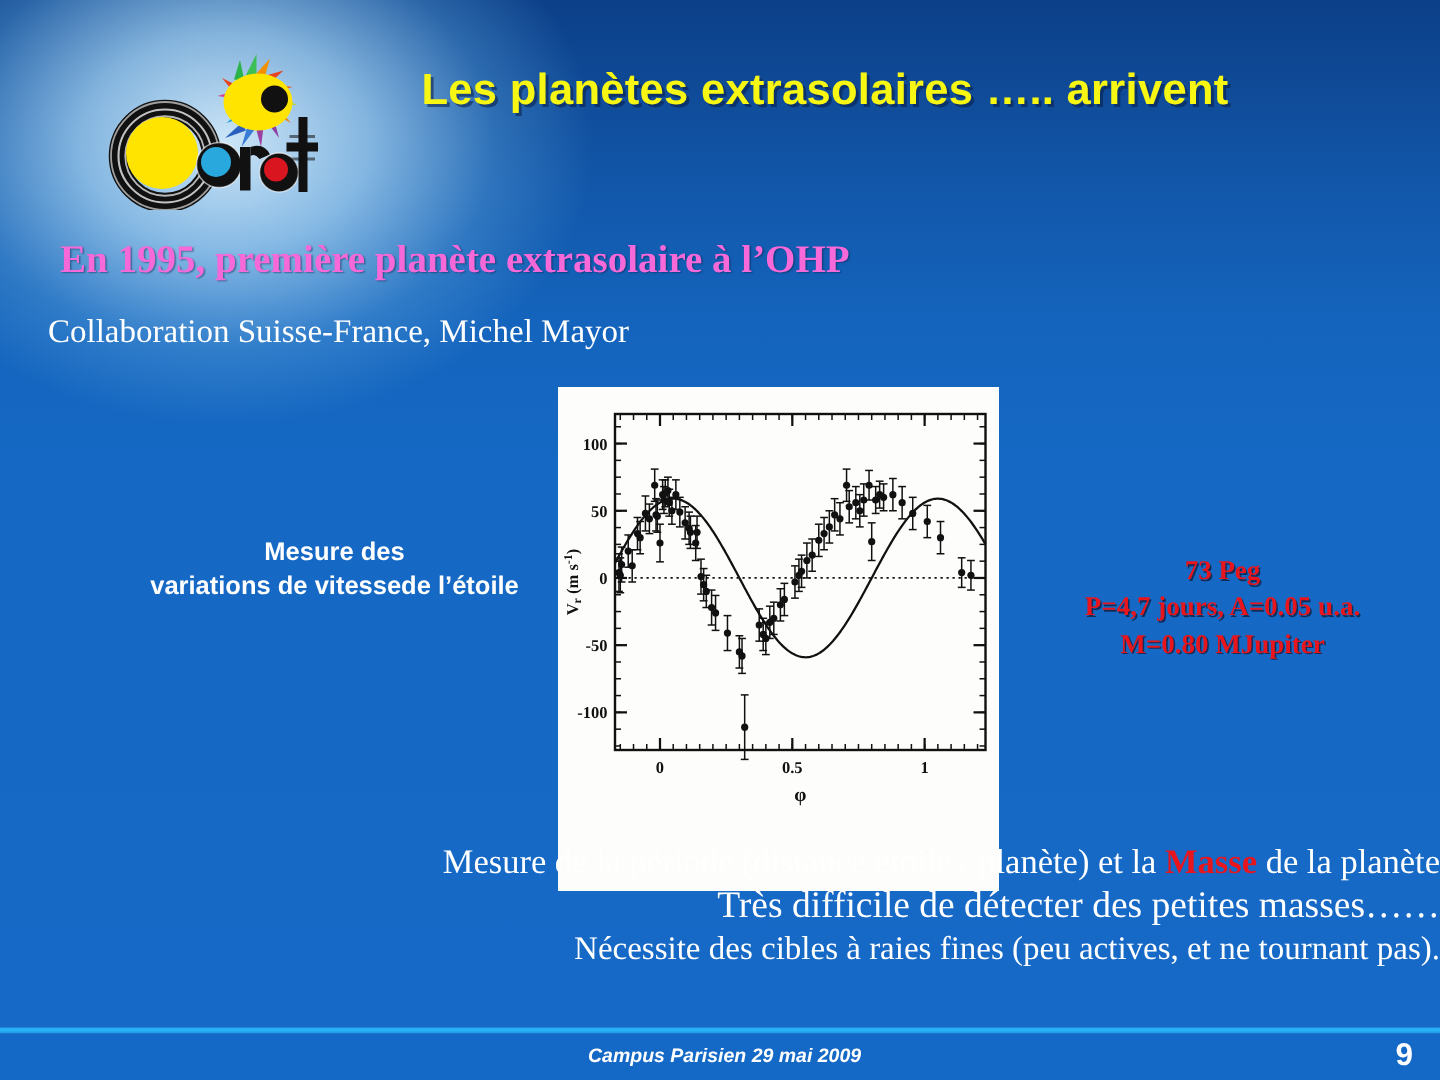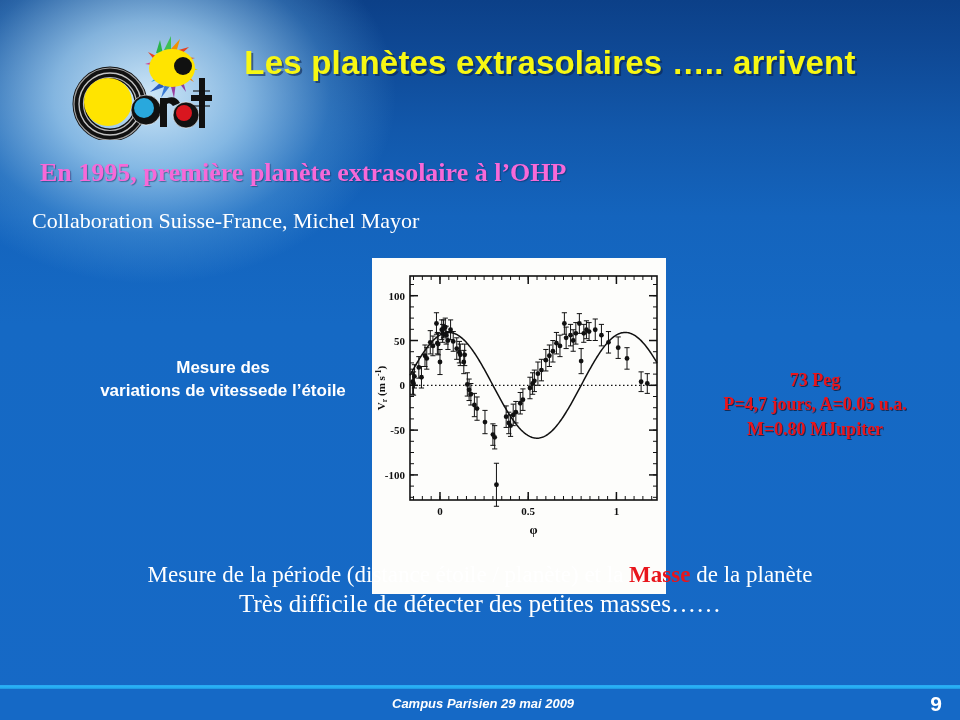--- a/index.html
+++ b/index.html
@@ -25,21 +25,21 @@
     width: 160px;
     height: 124px;
   }
   #title {
     position: absolute;
     left: 200px;
     top: 44px;
     width: 700px;
     text-align: center;
     font-family: "Liberation Sans", sans-serif;
-    font-size: 33px;
+    font-size: 29px;
     font-weight: bold;
     color: #f7f713;
     letter-spacing: 0.2px;
     text-shadow: 2px 2px 0 rgba(10,30,70,0.55);
     white-space: nowrap;
   }
   
   #heading-pink {
     position: absolute;
     left: 40px;
@@ -83,21 +83,21 @@
     font-weight: bold;
     color: #e8151c;
     line-height: 1.35;
     text-shadow: 1px 1px 0 rgba(15,25,55,0.75);
   }
   #bottom-block {
     position: absolute;
     left: 0;
     top: 562px;
     width: 960px;
-    text-align: center;
+    text-align: right;
     color: #ffffff;
     font-family: "Liberation Serif", serif;
   }
   .bl1 { font-size: 23px; line-height: 1.12; white-space: nowrap; }
   .bl2 { font-size: 25px; line-height: 1.25; white-space: nowrap; }
   .bl3 { font-size: 22px; line-height: 1.22; white-space: nowrap; }
   .red-strong { color: #e8151c; font-weight: bold; }
   
   #footer-rule {
     position: absolute;
@@ -631,20 +631,21 @@
         <text x="161.5" y="276" text-anchor="middle" font-family="&quot;Liberation Serif&quot;, serif" font-size="13" font-weight="bold" fill="#111">φ</text>
         <g transform="translate(13,130) rotate(-90)">
           <text x="0" y="0" text-anchor="middle" font-family="&quot;Liberation Serif&quot;, serif" font-size="11" font-weight="bold" fill="#111"><tspan>V</tspan><tspan font-size="8" dy="2">r</tspan><tspan dy="-2"> (m s</tspan><tspan font-size="8" dy="-4">-1</tspan><tspan dy="4">)</tspan></text>
         </g>
       </svg>
   </div>
 
   <div id="bottom-block">
     <div class="bl1"><span>Mesure de la période (distance étoile / planète) et la </span><span class="red-strong">Masse</span><span> de la planète</span></div>
     <div class="bl2">Très difficile de détecter des petites masses……</div>
+    <div class="bl3">Nécessite des cibles à raies fines (peu actives, et ne tournant pas).</div>
   </div>
 
   <div id="footer-rule"></div>
   <div id="footer-band"></div>
   <div id="footer-text">Campus Parisien 29 mai 2009</div>
   <div id="slide-number">9</div>
 
 </div>
 
 </body></html>

